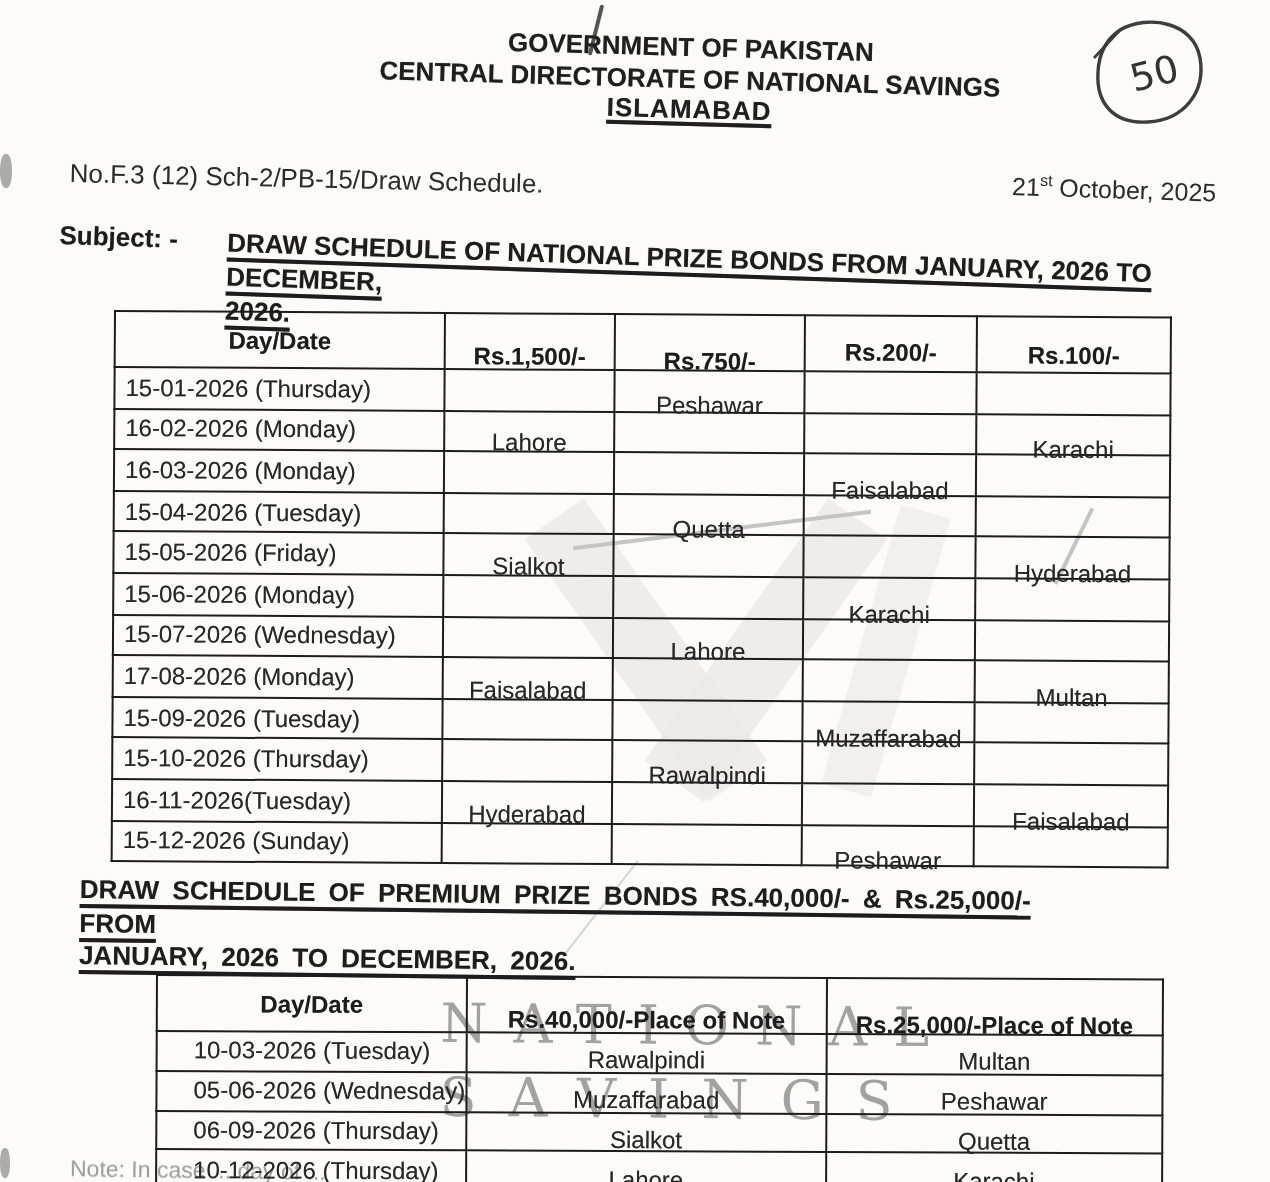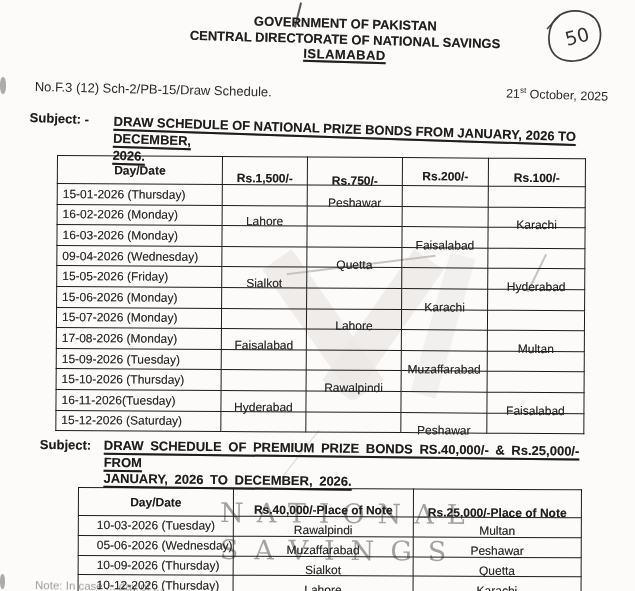--- a/index.html
+++ b/index.html
@@ -153,42 +153,42 @@
       <td class="c"><span class="dr4">Karachi</span></td>
     </tr>
     <tr>
       <td class="d">16-03-2026 (Monday)</td>
       <td class="c"><span class="dr1"></span></td>
       <td class="c"><span class="dr2"></span></td>
       <td class="c"><span class="dr3">Faisalabad</span></td>
       <td class="c"><span class="dr4"></span></td>
     </tr>
     <tr>
-      <td class="d">09-04-2026 (Wednesday)</td>
+      <td class="d">15-04-2026 (Tuesday)</td>
       <td class="c"><span class="dr1"></span></td>
       <td class="c"><span class="dr2">Quetta</span></td>
       <td class="c"><span class="dr3"></span></td>
       <td class="c"><span class="dr4"></span></td>
     </tr>
     <tr>
       <td class="d">15-05-2026 (Friday)</td>
       <td class="c"><span class="dr1">Sialkot</span></td>
       <td class="c"><span class="dr2"></span></td>
       <td class="c"><span class="dr3"></span></td>
       <td class="c"><span class="dr4">Hyderabad</span></td>
     </tr>
     <tr>
       <td class="d">15-06-2026 (Monday)</td>
       <td class="c"><span class="dr1"></span></td>
       <td class="c"><span class="dr2"></span></td>
       <td class="c"><span class="dr3">Karachi</span></td>
       <td class="c"><span class="dr4"></span></td>
     </tr>
     <tr>
-      <td class="d">15-07-2026 (Monday)</td>
+      <td class="d">15-07-2026 (Wednesday)</td>
       <td class="c"><span class="dr1"></span></td>
       <td class="c"><span class="dr2">Lahore</span></td>
       <td class="c"><span class="dr3"></span></td>
       <td class="c"><span class="dr4"></span></td>
     </tr>
     <tr>
       <td class="d">17-08-2026 (Monday)</td>
       <td class="c"><span class="dr1">Faisalabad</span></td>
       <td class="c"><span class="dr2"></span></td>
       <td class="c"><span class="dr3"></span></td>
@@ -209,31 +209,30 @@
       <td class="c"><span class="dr4"></span></td>
     </tr>
     <tr>
       <td class="d">16-11-2026(Tuesday)</td>
       <td class="c"><span class="dr1">Hyderabad</span></td>
       <td class="c"><span class="dr2"></span></td>
       <td class="c"><span class="dr3"></span></td>
       <td class="c"><span class="dr4">Faisalabad</span></td>
     </tr>
     <tr>
-      <td class="d">15-12-2026 (Saturday)</td>
+      <td class="d">15-12-2026 (Sunday)</td>
       <td class="c"><span class="dr1"></span></td>
       <td class="c"><span class="dr2"></span></td>
       <td class="c"><span class="dr3">Peshawar</span></td>
       <td class="c"><span class="dr4"></span></td>
     </tr>
   </tbody>
     </table>
 
   <div class="subject subject2">
-    <div class="lbl">Subject:</div>
     <div class="txt">
       <div>DRAW SCHEDULE OF PREMIUM PRIZE BONDS RS.40,000/- &amp; Rs.25,000/- FROM</div>
       <div>JANUARY, 2026 TO DECEMBER, 2026.</div>
     </div>
   </div>
 
   <div class="text-wm">
     <div class="w1">NATIONAL</div>
     <div class="w2">SAVINGS</div>
   </div>
@@ -254,21 +253,21 @@
       <td class="d">10-03-2026 (Tuesday)</td>
       <td class="c"><span>Rawalpindi</span></td>
       <td class="c"><span>Multan</span></td>
     </tr>
     <tr>
       <td class="d">05-06-2026 (Wednesday)</td>
       <td class="c"><span>Muzaffarabad</span></td>
       <td class="c"><span>Peshawar</span></td>
     </tr>
     <tr>
-      <td class="d">10-09-2026 (Thursday)</td>
+      <td class="d">06-09-2026 (Thursday)</td>
       <td class="c"><span>Sialkot</span></td>
       <td class="c"><span>Quetta</span></td>
     </tr>
     <tr>
       <td class="d">10-12-2026 (Thursday)</td>
       <td class="c"><span>Lahore</span></td>
       <td class="c"><span>Karachi</span></td>
     </tr>
   </tbody>
     </table>

